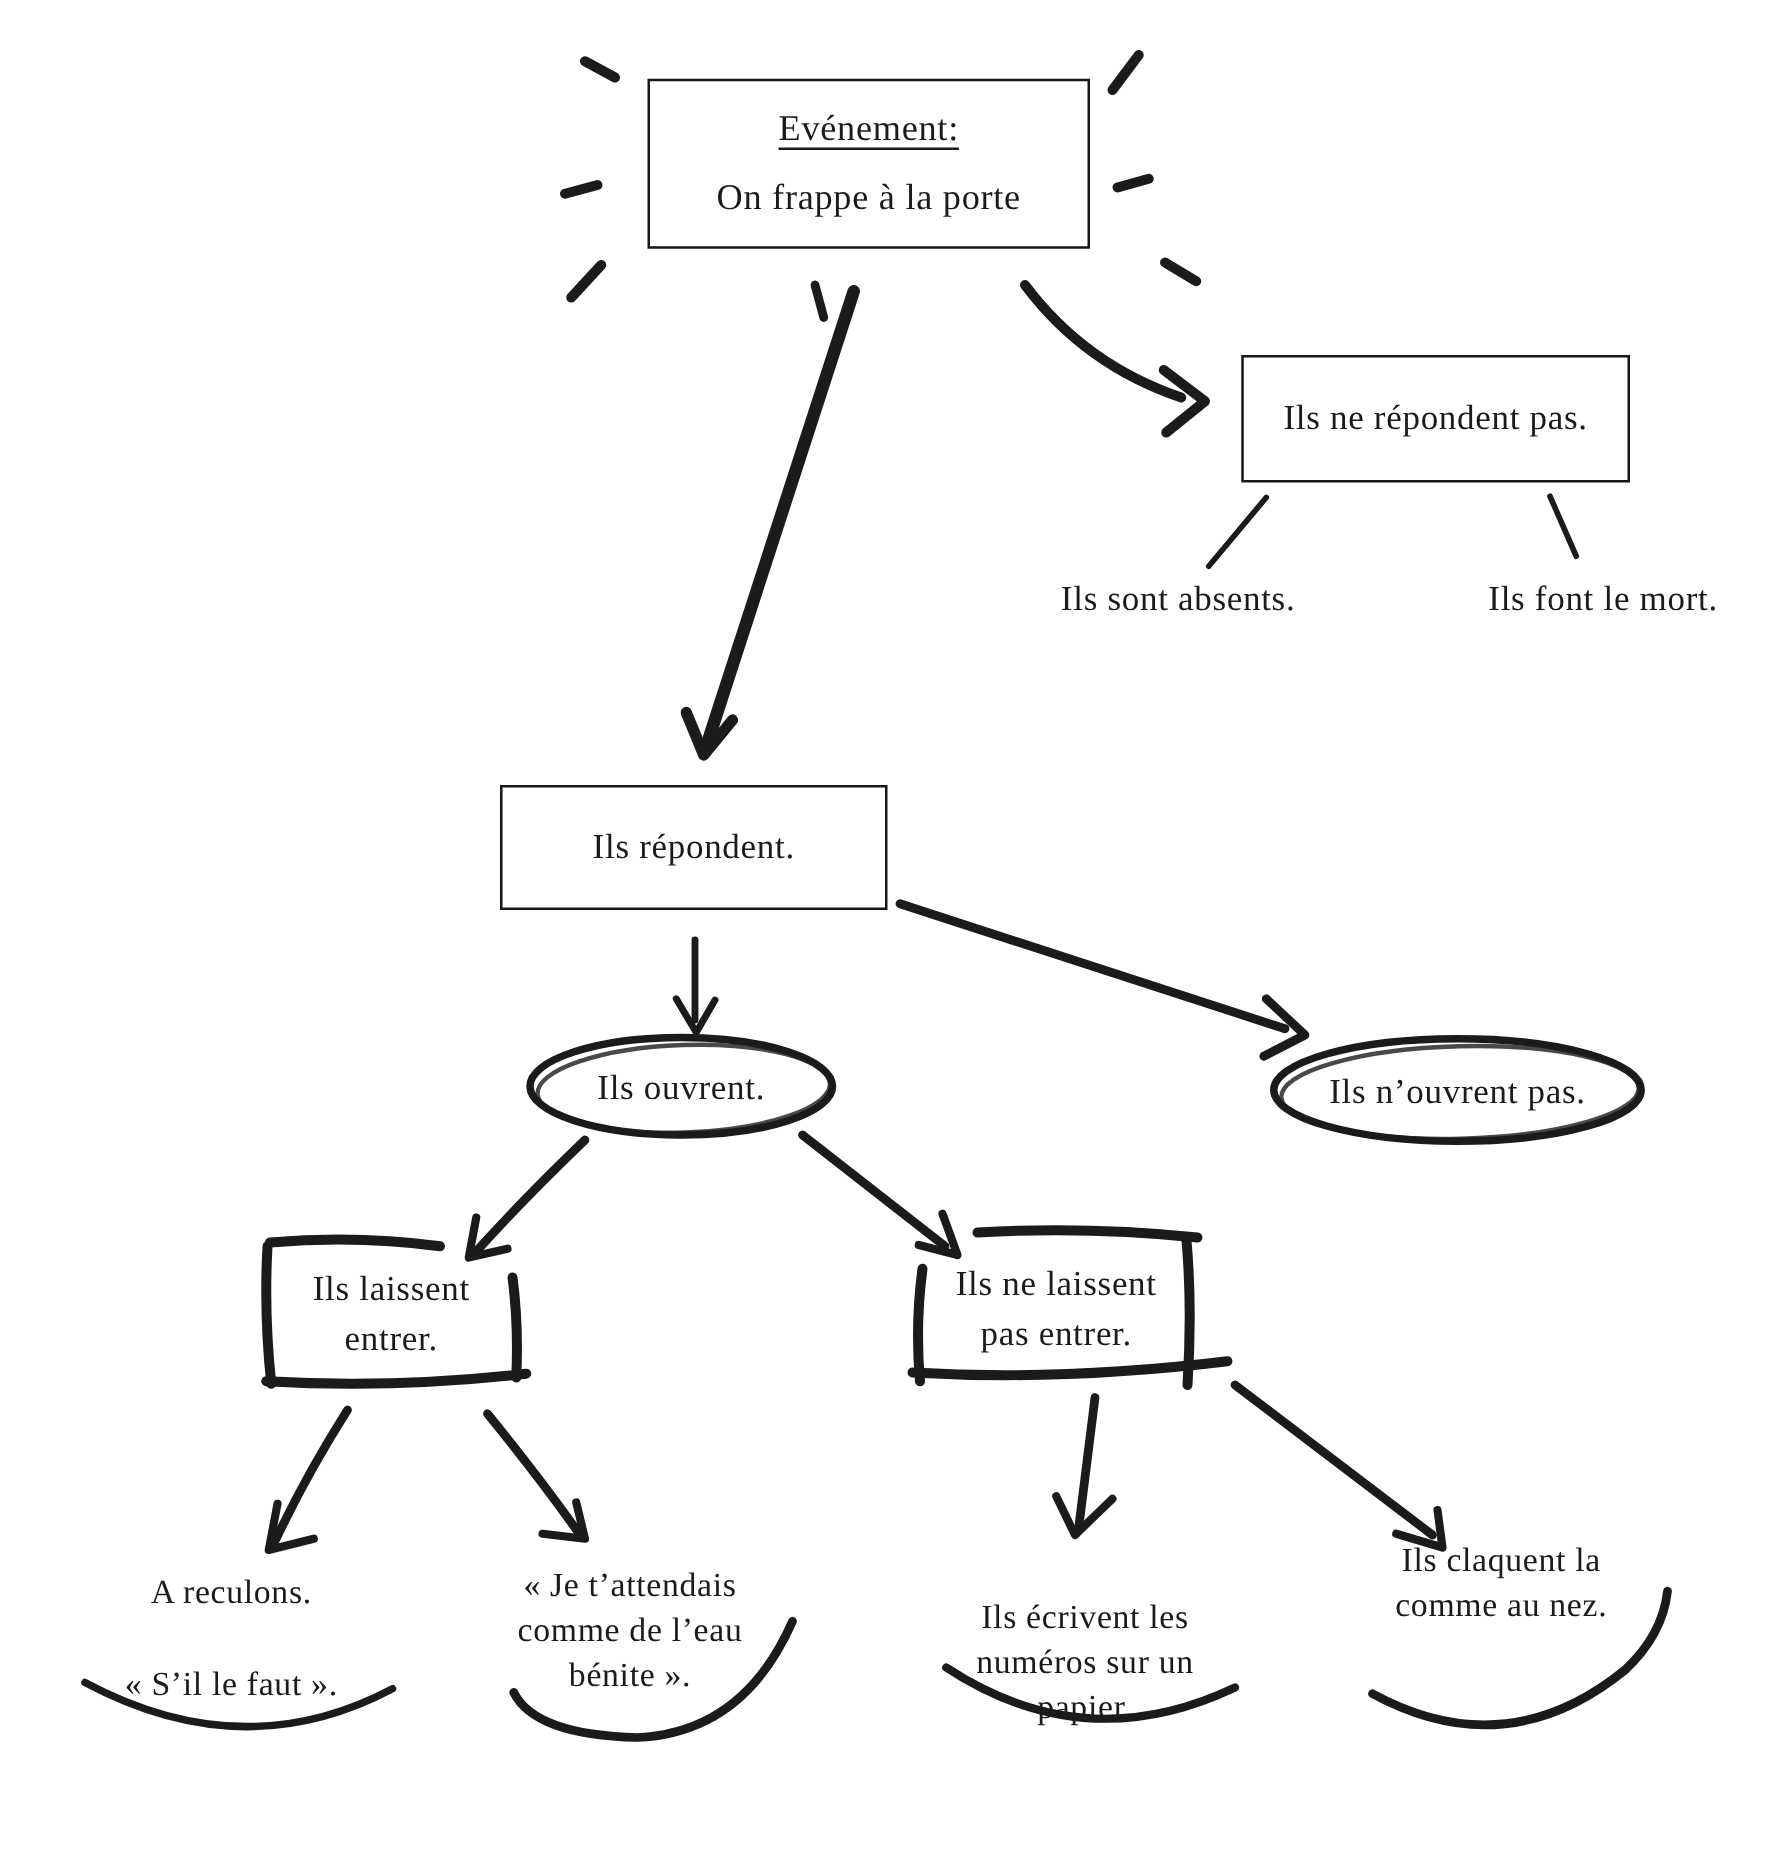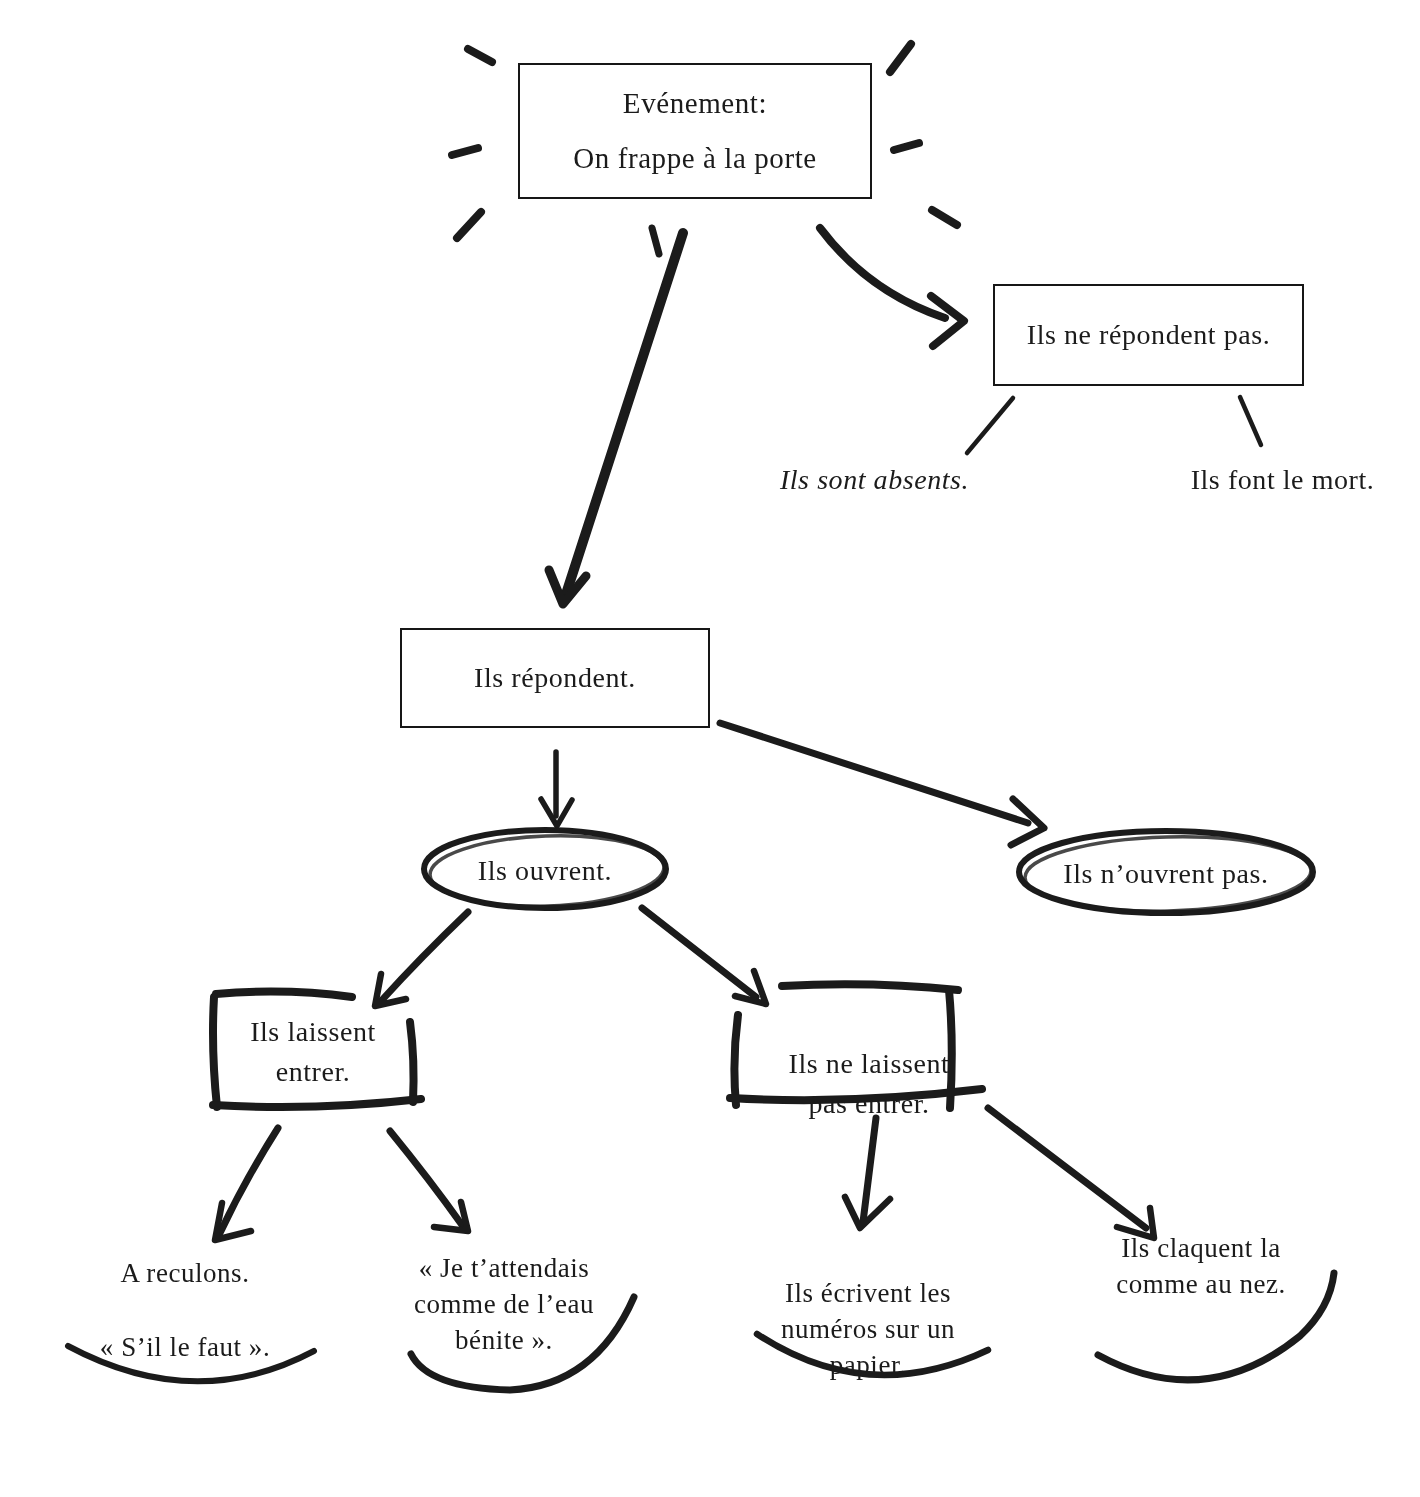--- a/index.html
+++ b/index.html
@@ -31,33 +31,33 @@
     align-items: center;
     justify-content: center;
     border: 2.5px solid #171717;
     background: #ffffff;
     text-align: center;
     letter-spacing: 0.02em;
   }
   .node-box.event   { left: 518px; top: 63px;  width: 350px; height: 132px; font-size: 29px; gap: 22px; }
   .node-box.no-answer { left: 993px; top: 284px; width: 307px; height: 98px; font-size: 28px; border-width: 2px; }
   .node-box.answer  { left: 400px; top: 628px; width: 306px; height: 96px; font-size: 28px; border-width: 2px; }
-  .event-title { text-underline-offset: 6px; text-decoration-thickness: 2px; }
+  .event-title { text-decoration: underline; text-underline-offset: 6px; text-decoration-thickness: 2px; }
   .floating-label {
     position: absolute;
     text-align: center;
     letter-spacing: 0.02em;
     font-size: 28px;
     line-height: 1.42;
   }
   .lab-open      { left: 425px;  top: 851px;  width: 240px; }
   .lab-not-open  { left: 1020px; top: 854px;  width: 292px; }
   .lab-let-in    { left: 223px;  top: 1012px; width: 180px; }
-  .lab-not-let-in{ left: 740px;  top: 1044px; width: 210px; padding-left: 24px; }
-  .lab-absent    { left: 772px;  top: 460px;  width: 205px; font-style: italic; }
+  .lab-not-let-in{ left: 740px;  top: 1008px; width: 210px; }
+  .lab-absent    { left: 840px;  top: 460px;  width: 205px; }
   .lab-dead      { left: 1180px; top: 460px;  width: 205px; }
   .leaf {
     position: absolute;
     text-align: center;
     font-size: 27px;
     line-height: 1.34;
     letter-spacing: 0.02em;
   }
   .leaf-1 { left: 70px;   top: 1255px; width: 230px; }
   .leaf-1 .gap { margin-top: 38px; }

